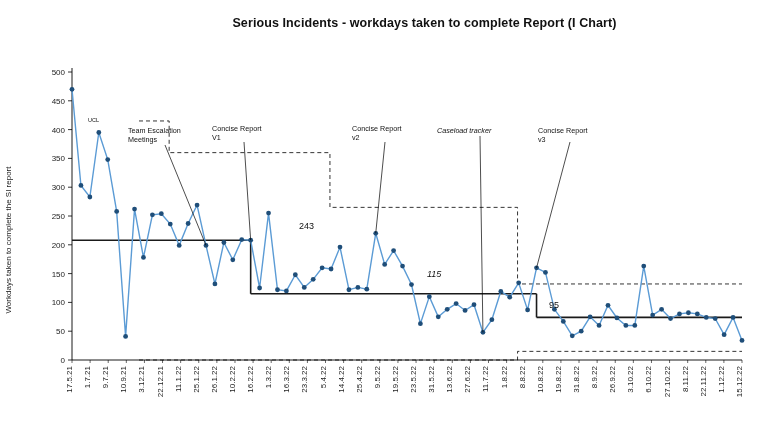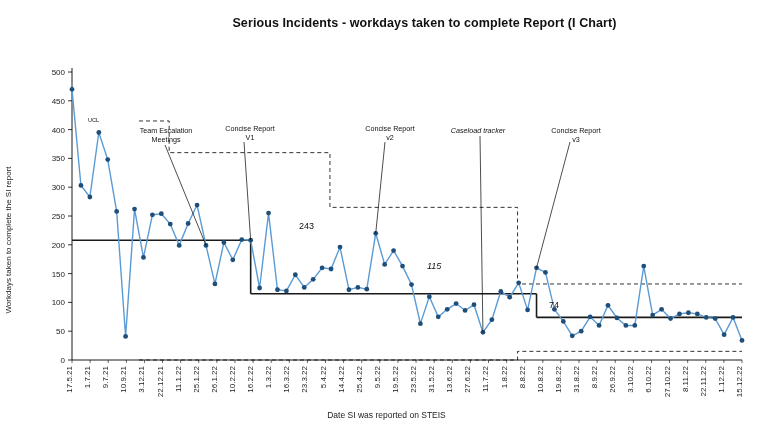--- a/index.html
+++ b/index.html
@@ -45,21 +45,21 @@
     top:410px;
     text-align:center;
     font-size:8.5px;
     color:#222;
   }
   .annot{
     position:absolute;
     font-size:7.2px;
     color:#111;
     line-height:1.25;
-    text-align:center;
+    text-align:left;
     white-space:pre-line;
   }
   .center-label{
     position:absolute;
     font-size:9px;
     color:#111;
   }
   .ucl-label{
     position:absolute;
     font-size:5.5px;
@@ -70,21 +70,20 @@
 <body>
 
 <div id="chart-root">
 
   <div id="chart-title">Serious Incidents - workdays taken to complete Report (I Chart)</div>
 
   <div id="ylabel">
     <span id="ylabel-inner">Workdays taken to complete the SI report</span>
   </div>
 
-  <div id="xlabel">Date SI was reported on STEIS</div>
 
   <svg id="plot-svg" width="773" height="440">
       <line x1="72" y1="68" x2="72" y2="360" stroke="#000" stroke-width="0.9"></line>
       <line x1="72" y1="360" x2="742" y2="360" stroke="#000" stroke-width="0.9"></line>
       <line x1="68" y1="360" x2="72" y2="360" stroke="#000" stroke-width="0.8"></line>
       <text x="65" y="363" text-anchor="end" class="axis-label">0</text>
       <line x1="68" y1="331.2" x2="72" y2="331.2" stroke="#000" stroke-width="0.8"></line>
       <text x="65" y="334.2" text-anchor="end" class="axis-label">50</text>
       <line x1="68" y1="302.4" x2="72" y2="302.4" stroke="#000" stroke-width="0.8"></line>
       <text x="65" y="305.4" text-anchor="end" class="axis-label">100</text>
@@ -267,22 +266,22 @@
       <line x1="165" y1="145" x2="206" y2="245.37599999999998" stroke="#000" stroke-width="0.7"></line>
       <line x1="244" y1="142" x2="250.66666666666666" y2="240.192" stroke="#000" stroke-width="0.7"></line>
       <line x1="385" y1="142" x2="375.7333333333333" y2="233.28" stroke="#000" stroke-width="0.7"></line>
       <line x1="480" y1="136" x2="482.9333333333333" y2="332.352" stroke="#000" stroke-width="0.7"></line>
       <line x1="570" y1="142" x2="536.5333333333333" y2="267.84000000000003" stroke="#000" stroke-width="0.7"></line>
     </svg>
 
   <div class="ucl-label" style="left:88px;top:117px;">UCL</div>
 
   <div class="center-label" style="left:299px;top:221px;">243</div>
-  <div class="center-label" style="left:427px;top:261px;font-style:italic;">115</div>
-  <div class="center-label" style="left:549px;top:300px;">74</div>
+  <div class="center-label" style="left:427px;top:269px;font-style:italic;">115</div>
+  <div class="center-label" style="left:549px;top:300px;">95</div>
 
   <div class="annot" style="left:128px;top:126px;width:76px;">Team Escalation
 Meetings</div>
   <div class="annot" style="left:212px;top:124px;width:76px;">Concise Report
 V1</div>
   <div class="annot" style="left:352px;top:124px;width:76px;">Concise Report
 v2</div>
   <div class="annot" style="left:437px;top:126px;width:82px;font-style:italic;">Caseload tracker</div>
   <div class="annot" style="left:538px;top:126px;width:76px;">Concise Report
 v3</div>

